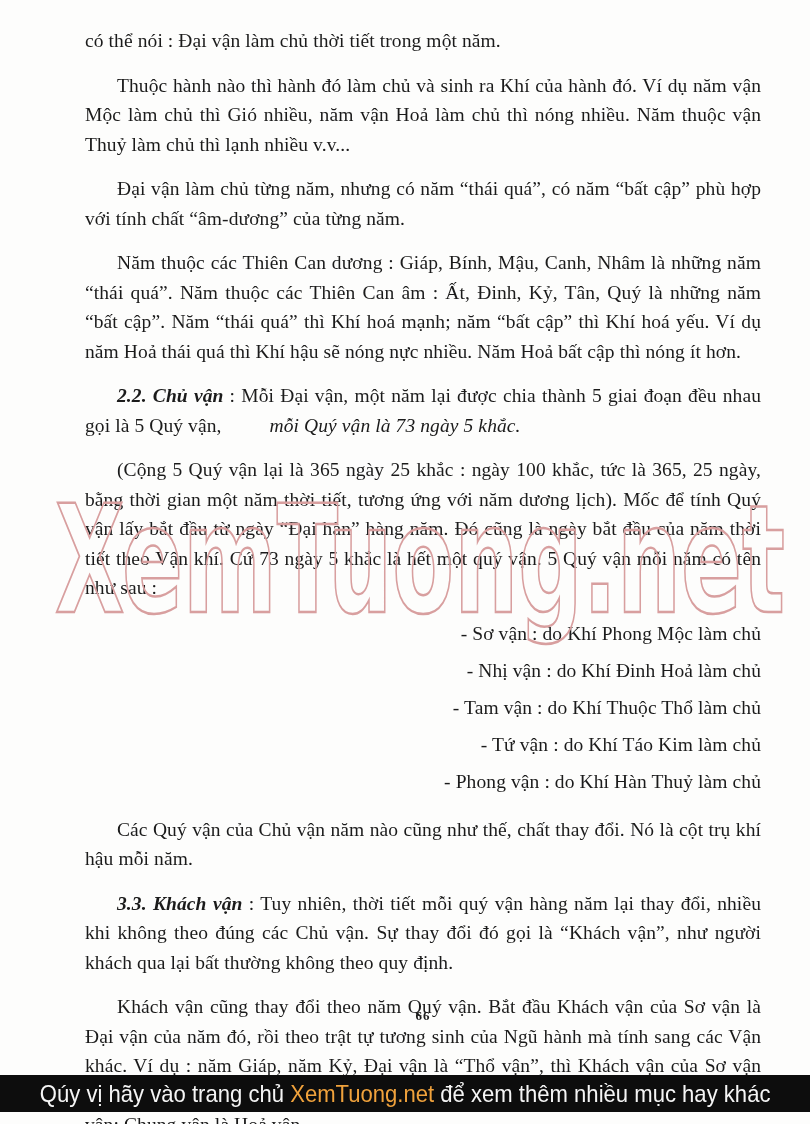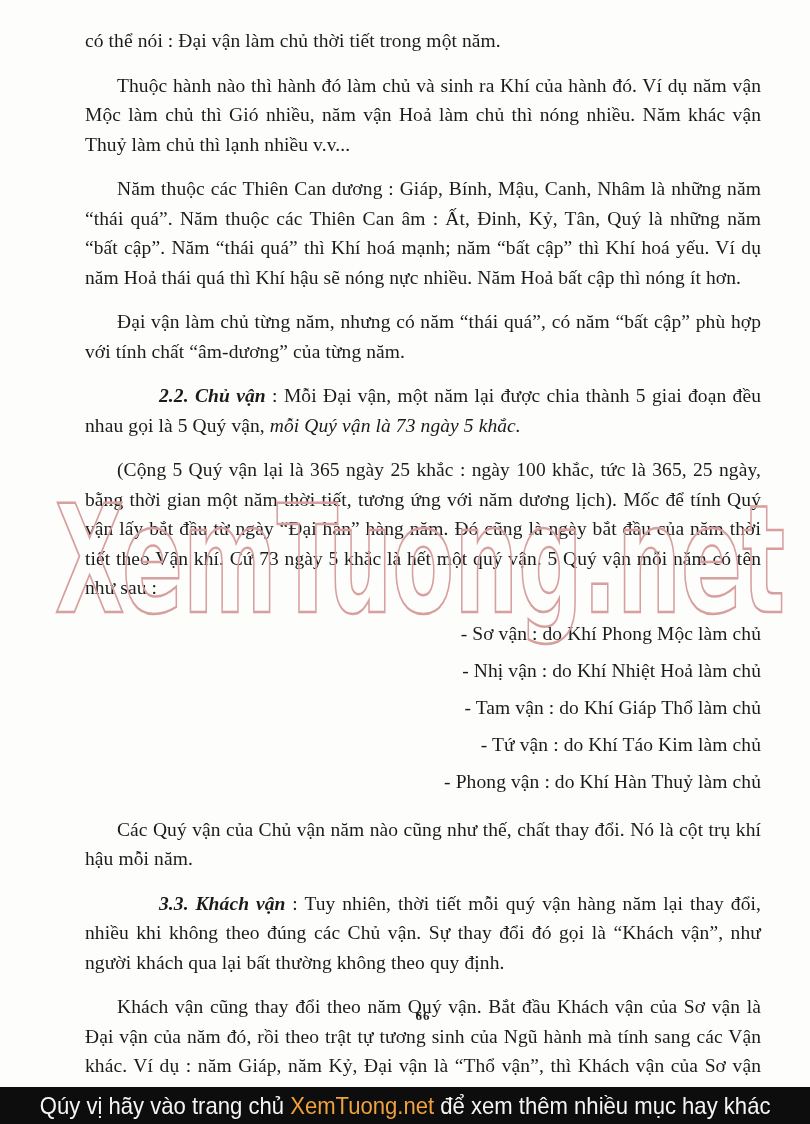--- a/index.html
+++ b/index.html
@@ -31,22 +31,22 @@
     top: 26px;
     left: 85px;
     width: 676px;
     font-size: 19.5px;
     line-height: 29.5px;
     text-align: justify;
     letter-spacing: 0.1px;
   }
   .body-text p { margin-top: 15px; text-indent: 32px; }
   .body-text p.noindent { margin-top: 0; text-indent: 0; }
-  .lead-bi { font-weight: bold; font-style: italic; margin-left: 42px; }
-  .it { font-style: italic; }
+  .lead-bi { font-weight: bold; font-style: italic; }
+  .it { font-style: italic; margin-left: 43px; }
   .vlist { margin-top: 12px; }
   .vlist .li {
     margin-top: 0;
     text-indent: 0;
     padding-left: 30px;
     line-height: 37px;
     text-align: right;
   }
   .watermark {
     position: absolute;
@@ -70,21 +70,21 @@
     left: 85px;
     width: 676px;
     text-align: center;
     font-size: 13px;
     font-weight: bold;
     letter-spacing: 1px;
   }
   .footer {
     position: absolute;
     left: 0;
-    bottom: 0;
+    bottom: 12px;
     width: 810px;
     height: 37px;
     background: var(--footer-bg);
     display: flex;
     align-items: center;
     justify-content: center;
   }
   .footer-inner {
     font-family: "Liberation Sans", "DejaVu Sans", sans-serif;
     font-size: 24px;
@@ -96,29 +96,29 @@
   }
   .footer-inner .brand { color: var(--footer-brand); }
 </style>
 </head>
 <body>
 
 <div class="page">
 
   <div class="body-text">
     <p class="noindent">có thể nói : Đại vận làm chủ thời tiết trong một năm.</p>
-    <p>Thuộc hành nào thì hành đó làm chủ và sinh ra Khí của hành đó. Ví dụ năm vận Mộc làm chủ thì Gió nhiều, năm vận Hoả làm chủ thì nóng nhiều. Năm khác vận Thuỷ làm chủ thì lạnh nhiều v.v...</p>
+    <p>Thuộc hành nào thì hành đó làm chủ và sinh ra Khí của hành đó. Ví dụ năm vận Mộc làm chủ thì Gió nhiều, năm vận Hoả làm chủ thì nóng nhiều. Năm thuộc vận Thuỷ làm chủ thì lạnh nhiều v.v...</p>
+    <p>Đại vận làm chủ từng năm, nhưng có năm “thái quá”, có năm “bất cập” phù hợp với tính chất “âm-dương” của từng năm.</p>
     <p>Năm thuộc các Thiên Can dương : Giáp, Bính, Mậu, Canh, Nhâm là những năm “thái quá”. Năm thuộc các Thiên Can âm : Ất, Đinh, Kỷ, Tân, Quý là những năm “bất cập”. Năm “thái quá” thì Khí hoá mạnh; năm “bất cập” thì Khí hoá yếu. Ví dụ năm Hoả thái quá thì Khí hậu sẽ nóng nực nhiều. Năm Hoả bất cập thì nóng ít hơn.</p>
-    <p>Đại vận làm chủ từng năm, nhưng có năm “thái quá”, có năm “bất cập” phù hợp với tính chất “âm-dương” của từng năm.</p>
     <p><span class="lead-bi">2.2. Chủ vận</span><span> : Mỗi Đại vận, một năm lại được chia thành 5 giai đoạn đều nhau gọi là 5 Quý vận, </span><span class="it">mỗi Quý vận là 73 ngày 5 khắc.</span></p>
     <p>(Cộng 5 Quý vận lại là 365 ngày 25 khắc : ngày 100 khắc, tức là 365, 25 ngày, bằng thời gian một năm thời tiết, tương ứng với năm dương lịch). Mốc để tính Quý vận lấy bắt đầu từ ngày “Đại hàn” hàng năm. Đó cũng là ngày bắt đầu của năm thời tiết theo Vận khí. Cứ 73 ngày 5 khắc là hết một quý vận. 5 Quý vận mỗi năm có tên như sau :</p>
     <div class="vlist">
       <p class="li">- Sơ vận : do Khí Phong Mộc làm chủ</p>
-      <p class="li">- Nhị vận : do Khí Nhiệt Hoả làm chủ</p>
-      <p class="li">- Tam vận : do Khí Giáp Thổ làm chủ</p>
+      <p class="li">- Nhị vận : do Khí Đinh Hoả làm chủ</p>
+      <p class="li">- Tam vận : do Khí Thuộc Thổ làm chủ</p>
       <p class="li">- Tứ vận : do Khí Táo Kim làm chủ</p>
       <p class="li">- Phong vận : do Khí Hàn Thuỷ làm chủ</p>
     </div>
     <p>Các Quý vận của Chủ vận năm nào cũng như thế, chất thay đổi. Nó là cột trụ khí hậu mỗi năm.</p>
     <p><span class="lead-bi">3.3. Khách vận</span><span> : Tuy nhiên, thời tiết mỗi quý vận hàng năm lại thay đổi, nhiều khi không theo đúng các Chủ vận. Sự thay đổi đó gọi là “Khách vận”, như người khách qua lại bất thường không theo quy định.</span></p>
     <p>Khách vận cũng thay đổi theo năm Quý vận. Bắt đầu Khách vận của Sơ vận là Đại vận của năm đó, rồi theo trật tự tương sinh của Ngũ hành mà tính sang các Vận khác. Ví dụ : năm Giáp, năm Kỷ, Đại vận là “Thổ vận”, thì Khách vận của Sơ vận cũng là Thổ vận. Sang Nhị vận là Kim vận; Tam vận là Thuỷ vận; Tứ vận là Mộc vận; Chung vận là Hoả vận.</p>
   </div>
 
   <div class="watermark">XemTuong.net</div>
 

